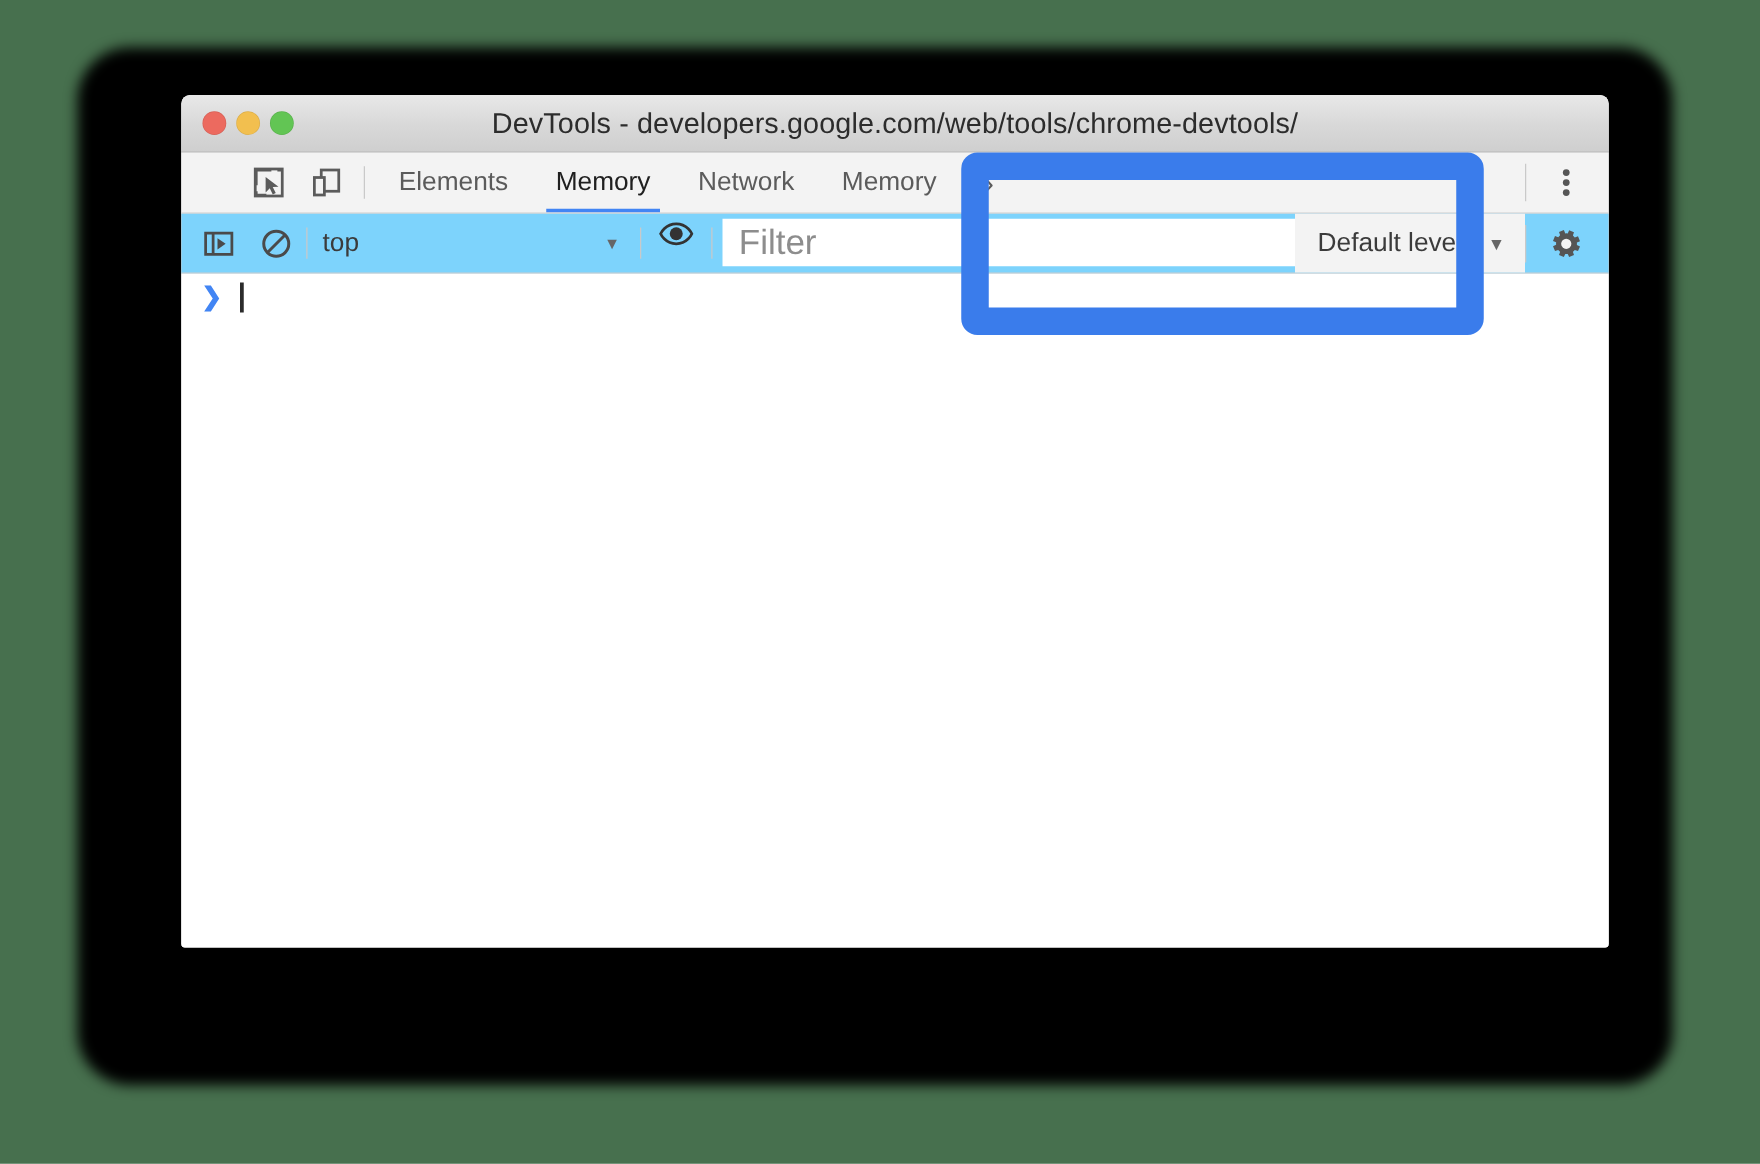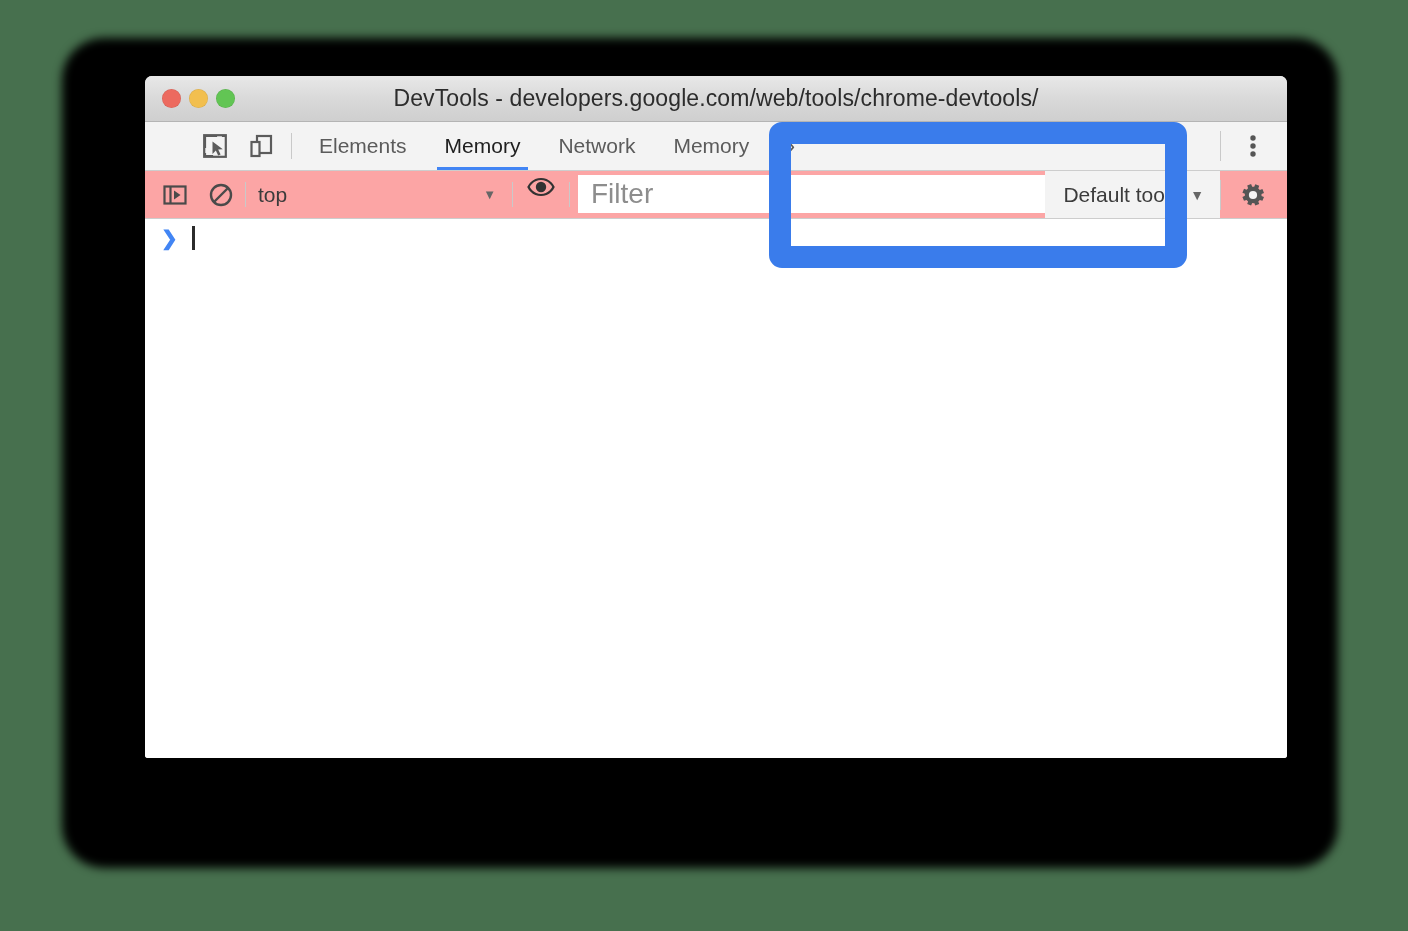--- a/index.html
+++ b/index.html
@@ -140,21 +140,21 @@
   .tb-right {
     display: flex;
     align-items: center;
     padding-right: 18px;
     margin-left: auto;
   }
 
   
   .filterbar {
     height: 47px;
-    background: #fca5a5;
+    background: #7dd3fc;
     border-bottom: 1px solid #cdcdcd;
     display: flex;
     align-items: stretch;
   }
   .fb-left {
     display: flex;
     align-items: center;
     padding-left: 14px;
     gap: 14px;
   }
@@ -331,21 +331,21 @@
     <div class="vdiv"></div>
     <div class="icon-btn" style="margin:0 4px;">
       <svg width="28" height="26" viewBox="0 0 28 26">
         <path d="M14 5 C5 5 1.5 13 1.5 13 C1.5 13 5 21 14 21 C23 21 26.5 13 26.5 13 C26.5 13 23 5 14 5 Z" fill="none" stroke="#333" stroke-width="2.2"></path>
         <circle cx="14" cy="13" r="5.2" fill="#333"></circle>
       </svg>
     </div>
     <div class="vdiv"></div>
     <input class="filter-input" type="text" placeholder="Filter" style="">
     <div class="levels-select">
-      <span>Default tools</span>
+      <span>Default levels</span>
       <span class="caret">▼</span>
     </div>
     <div class="fb-right">
       <div class="vdiv" style="height:30px; margin:0 16px 0 0;"></div>
       <div class="icon-btn">
         <svg width="28" height="28" viewBox="0 0 28 28">
           <path d="M14 9.2 a4.8 4.8 0 1 0 0.01 0 Z" fill="none"></path>
           <path d="M25 16.1 l-2.5-1.1 a9 9 0 0 0 0-2 l2.5-1.1 -1.6-3.9 -2.6 0.9 a9.6 9.6 0 0 0-1.5-1.5 l0.9-2.6 -3.9-1.6 -1.1 2.5 a9 9 0 0 0-2 0 L12.1 3 8.2 4.6 9.1 7.2 a9.6 9.6 0 0 0-1.5 1.5 L5 7.8 3.4 11.7 l2.5 1.1 a9 9 0 0 0 0 2 L3.4 15.9 5 19.8 l2.6-0.9 a9.6 9.6 0 0 0 1.5 1.5 l-0.9 2.6 3.9 1.6 1.1-2.5 a9 9 0 0 0 2 0 l1.1 2.5 3.9-1.6 -0.9-2.6 a9.6 9.6 0 0 0 1.5-1.5 l2.6 0.9 Z" fill="#555"></path>
           <circle cx="14" cy="14" r="4.1" fill="#f3f3f3"></circle>
         </svg>

